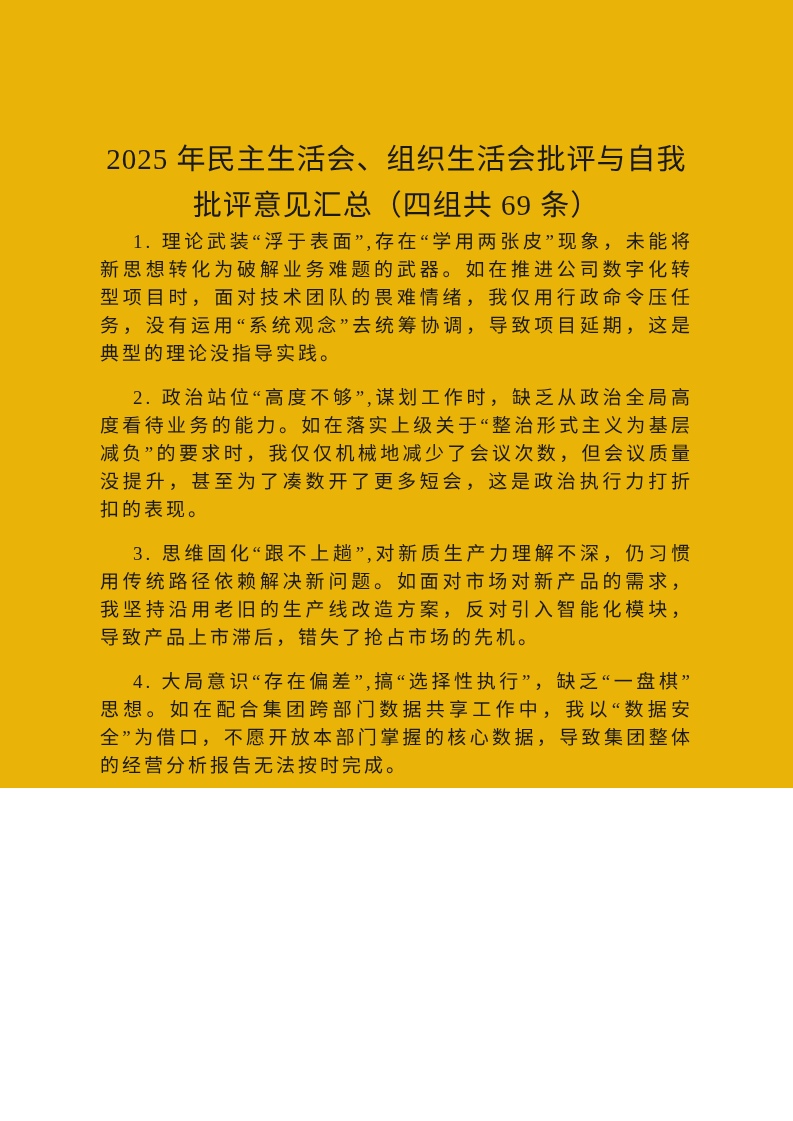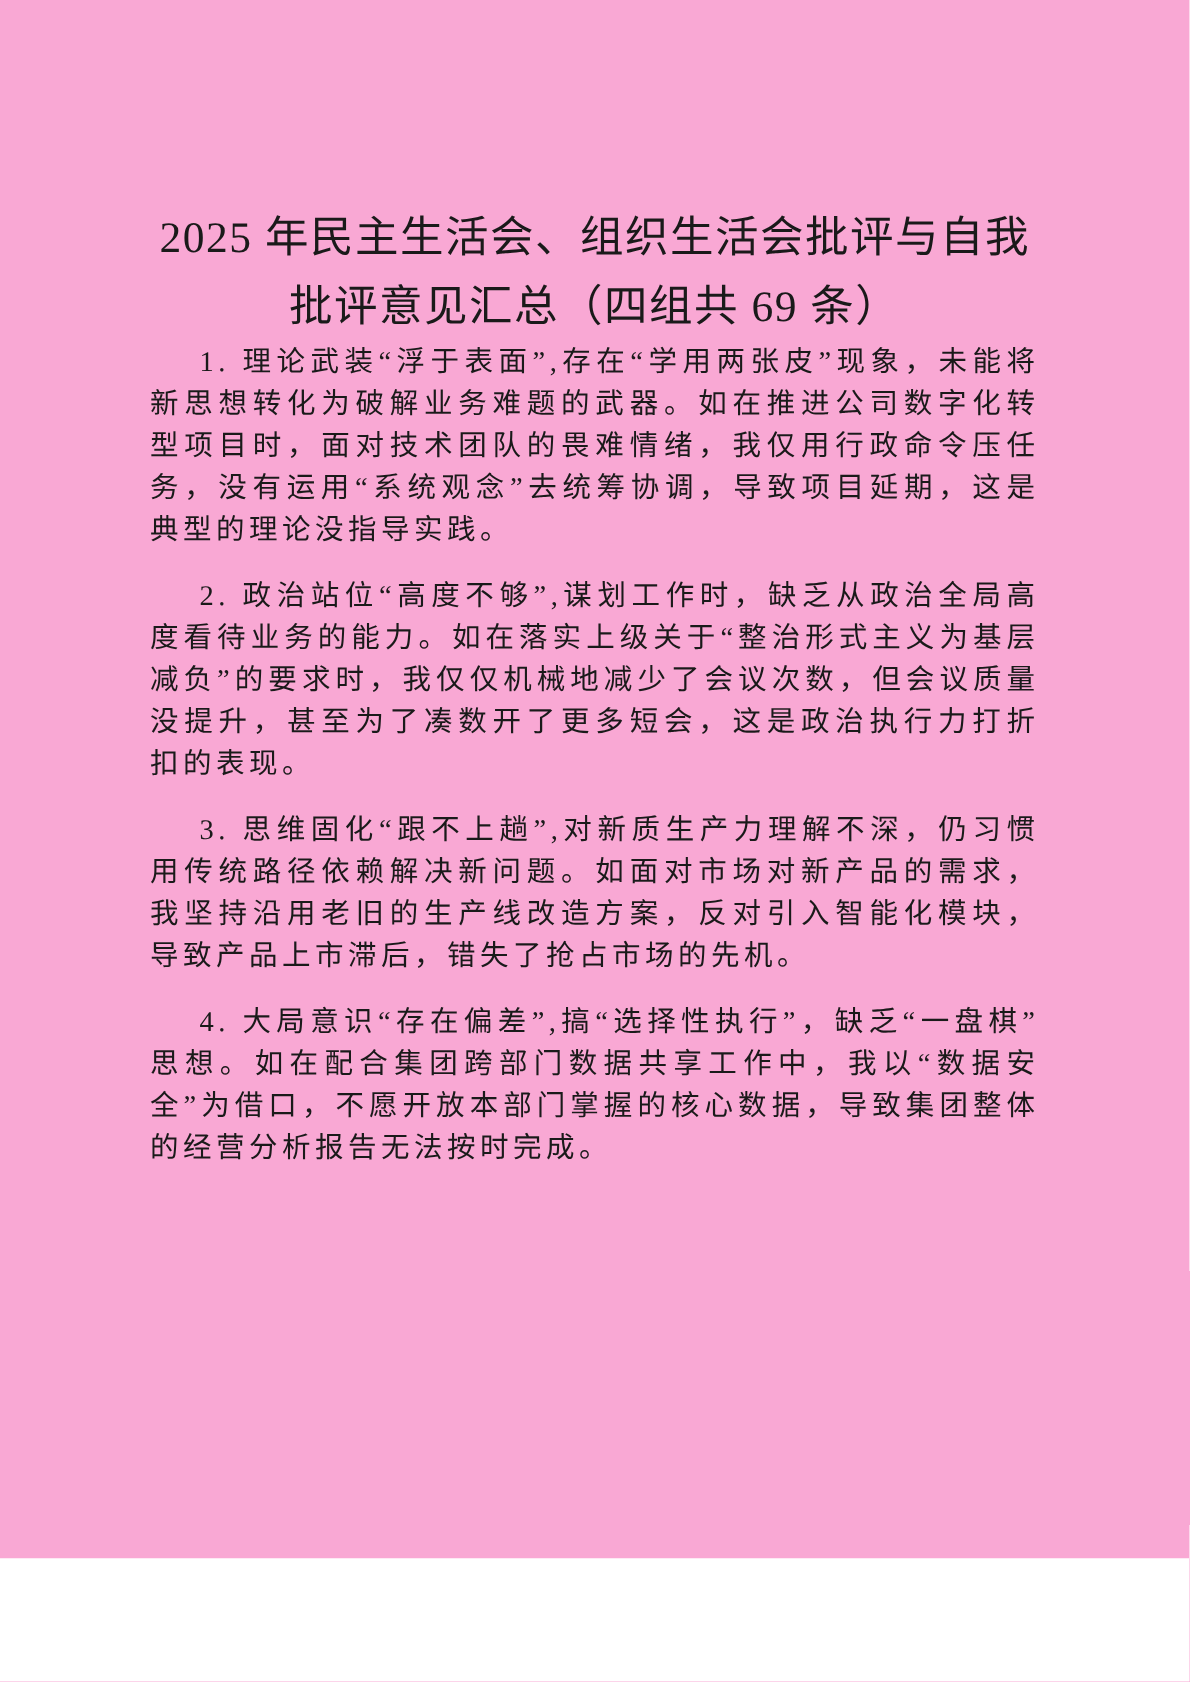--- a/index.html
+++ b/index.html
@@ -3,22 +3,22 @@
 <meta charset="utf-8">
 <style>
   html, body {
     margin: 0;
     padding: 0;
     background: #ffffff;
   }
   .page {
     position: relative;
     width: 793px;
-    height: 1039px;
-    background: #f9a8d4;
+    height: 788px;
+    background: #eab308;
     box-sizing: border-box;
     padding: 136px 100px 0 100px;
     color: #1a1a1a;
     font-family: "Liberation Serif", "DejaVu Serif", serif;
     overflow: hidden;
   }
   .doc-title {
     margin: 0;
     font-size: 29px;
     line-height: 46px;

